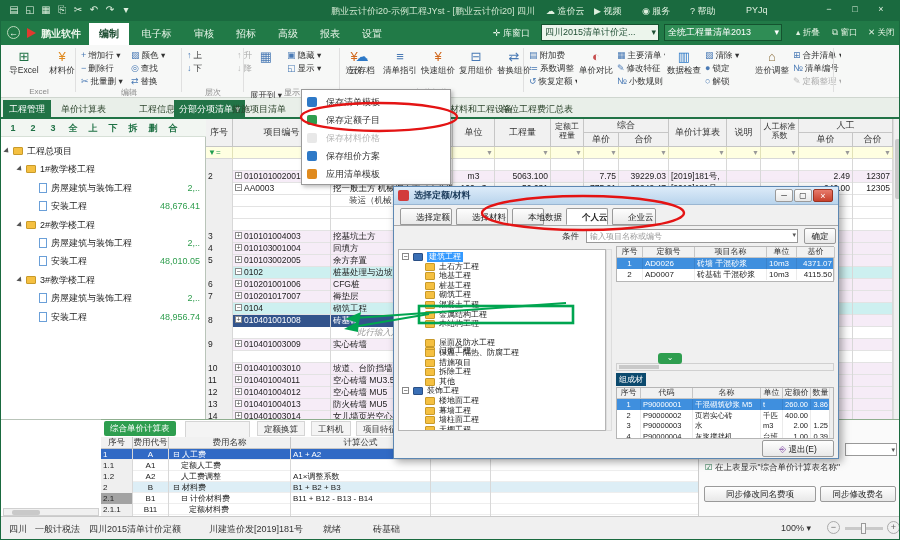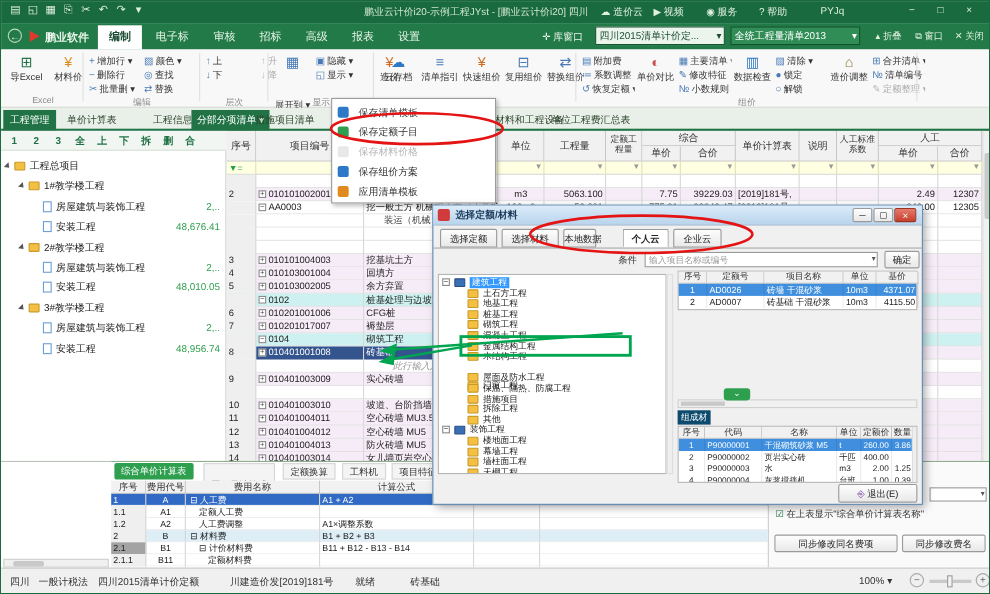--- a/index.html
+++ b/index.html
@@ -26,21 +26,21 @@
 .hdrc{position:absolute;border-right:1px solid #c6c6c6;border-bottom:1px solid #c6c6c6;background:#f1f1f1;text-align:center;overflow:hidden;color:#333}
 .pm{display:inline-block;width:7px;height:7px;border:1px solid #8a8a8a;background:#fff;font-size:7px;line-height:5px;text-align:center;vertical-align:1px;margin-right:2px;color:#444}
 .folder{display:inline-block;width:10px;height:8px;background:#f5c041;border:1px solid #c89a2a;border-radius:1px;vertical-align:-1px;margin-right:3px}
 .doc{display:inline-block;width:8px;height:10px;background:#fff;border:1px solid #6a9fd8;vertical-align:-2px;margin-right:3px}
 .bigbtn{position:absolute;top:2px;width:34px;height:40px;text-align:center;cursor:default}
 .smbtn{position:absolute;height:13px;font-size:8.5px;line-height:13px;color:#333;white-space:nowrap;overflow:hidden}
 .smbtn .ic{font-size:9px;margin-right:2px}
 .tab{position:absolute;top:2px;height:19px;line-height:18px;padding:0 6px;color:#2c442c;white-space:nowrap}
 .tab.active{background:#217346;color:#fff}
 .btn{position:absolute;background:linear-gradient(#fefefe,#e8e8e8);border:1px solid #9a9a9a;border-radius:2px;text-align:center;color:#222}
-.dtab{position:absolute;top:0;height:17px;line-height:16px;padding:0 0;border:1px solid #9a9a9a;border-radius:2px 2px 0 0;background:linear-gradient(#fdfdfd,#e9e9e9);color:#222;white-space:nowrap}
+.dtab{position:absolute;top:0;height:17px;line-height:16px;padding:0 15px;border:1px solid #9a9a9a;border-radius:2px 2px 0 0;background:linear-gradient(#fdfdfd,#e9e9e9);color:#222;white-space:nowrap}
 .dtab.active{background:#fff;border-bottom:1px solid #fff;font-weight:bold}
 .scroll{position:absolute;background:#f0f0f0;border:1px solid #d0d0d0}
 .thumb{position:absolute;background:#c9c9c9;border-radius:2px}
 </style>
 </head>
 <body>
 
 <div id="root">
   <div id="titlebar">
     <span id="tb-icons"><div style="position: absolute; left: 6px; top: 3px; width: 14px; height: 14px; text-align: center; font-size: 10px; color: rgb(223, 240, 223);">▤</div><div style="position: absolute; left: 22px; top: 3px; width: 14px; height: 14px; text-align: center; font-size: 10px; color: rgb(223, 240, 223);">◱</div><div style="position: absolute; left: 38px; top: 3px; width: 14px; height: 14px; text-align: center; font-size: 10px; color: rgb(223, 240, 223);">▦</div><div style="position: absolute; left: 54px; top: 3px; width: 14px; height: 14px; text-align: center; font-size: 10px; color: rgb(223, 240, 223);">⎘</div><div style="position: absolute; left: 70px; top: 3px; width: 14px; height: 14px; text-align: center; font-size: 10px; color: rgb(223, 240, 223);">✂</div><div style="position: absolute; left: 86px; top: 3px; width: 14px; height: 14px; text-align: center; font-size: 10px; color: rgb(223, 240, 223);">↶</div><div style="position: absolute; left: 102px; top: 3px; width: 14px; height: 14px; text-align: center; font-size: 10px; color: rgb(223, 240, 223);">↷</div><div style="position: absolute; left: 118px; top: 3px; width: 14px; height: 14px; text-align: center; font-size: 10px; color: rgb(223, 240, 223);">▾</div></span>
@@ -135,21 +135,20 @@
       <div class="smbtn" style="position: absolute; left: 704px; top: 4px; width: 48px;"><span class="ic" style="color: rgb(74, 122, 181);">▨</span><span style="color: rgb(51, 51, 51);">清除 ▾</span></div>
       <div class="smbtn" style="position: absolute; left: 704px; top: 17px; width: 48px;"><span class="ic" style="color: rgb(74, 122, 181);">●</span><span style="color: rgb(51, 51, 51);">锁定</span></div>
       <div class="smbtn" style="position: absolute; left: 704px; top: 30px; width: 48px;"><span class="ic" style="color: rgb(74, 122, 181);">○</span><span style="color: rgb(51, 51, 51);">解锁</span></div>
       <div class="bigbtn" style="position: absolute; left: 754px; top: 2px; width: 34px; height: 40px; text-align: center;">
         <div style="position: absolute; left: 0px; top: 2px; width: 34px; height: 16px; font-size: 13px; line-height: 16px; text-align: center; color: rgb(138, 109, 59);">⌂</div>
         <div style="position: absolute; left: 0px; top: 19px; width: 34px; font-size: 8.5px; line-height: 9px; color: rgb(51, 51, 51);">造价调整</div>
       </div>
       <div class="smbtn" style="position: absolute; left: 792px; top: 4px; width: 48px;"><span class="ic" style="color: rgb(74, 122, 181);">⊞</span><span style="color: rgb(51, 51, 51);">合并清单 ▾</span></div>
       <div class="smbtn" style="position: absolute; left: 792px; top: 17px; width: 48px;"><span class="ic" style="color: rgb(74, 122, 181);">№</span><span style="color: rgb(51, 51, 51);">清单编号 ▾</span></div>
       <div class="smbtn" style="position: absolute; left: 792px; top: 30px; width: 48px;"><span class="ic" style="color: rgb(187, 187, 187);">✎</span><span style="color: rgb(170, 170, 170);">定额整理 ▾</span></div>
-      <div style="position: absolute; left: 524px; top: 42px; width: 308px; text-align: center; font-size: 8px; color: rgb(138, 138, 138);">组价</div>
       <div style="position: absolute; left: 832px; top: 3px; width: 1px; height: 44px; background: rgb(224, 224, 224);"></div>
     </div>
 
   <div id="tabsrow">
       <div class="tab active" style="position: absolute; left: 2px; top: 2px; height: 19px; line-height: 18px; padding: 0px 6px; white-space: nowrap;">工程管理</div>
       <div class="tab" style="position: absolute; left: 54px; top: 2px; height: 19px; line-height: 18px; padding: 0px 6px; white-space: nowrap;">单价计算表</div>
       <div class="tab" style="position: absolute; left: 133px; top: 2px; height: 19px; line-height: 18px; padding: 0px 5px; white-space: nowrap;">工程信息</div>
       <div class="tab active" style="position: absolute; left: 173px; top: 2px; height: 19px; line-height: 18px; padding: 0px 5px; white-space: nowrap;">分部分项清单 ▾</div>
       <div class="tab" style="position: absolute; left: 226px; top: 2px; height: 19px; line-height: 18px; padding: 0px 5px; white-space: nowrap;">措施项目清单</div>
       <div class="tab" style="position: absolute; left: 426px; top: 2px; height: 19px; line-height: 18px; padding: 0px 5px; white-space: nowrap;">主要材料和工程设备</div>

